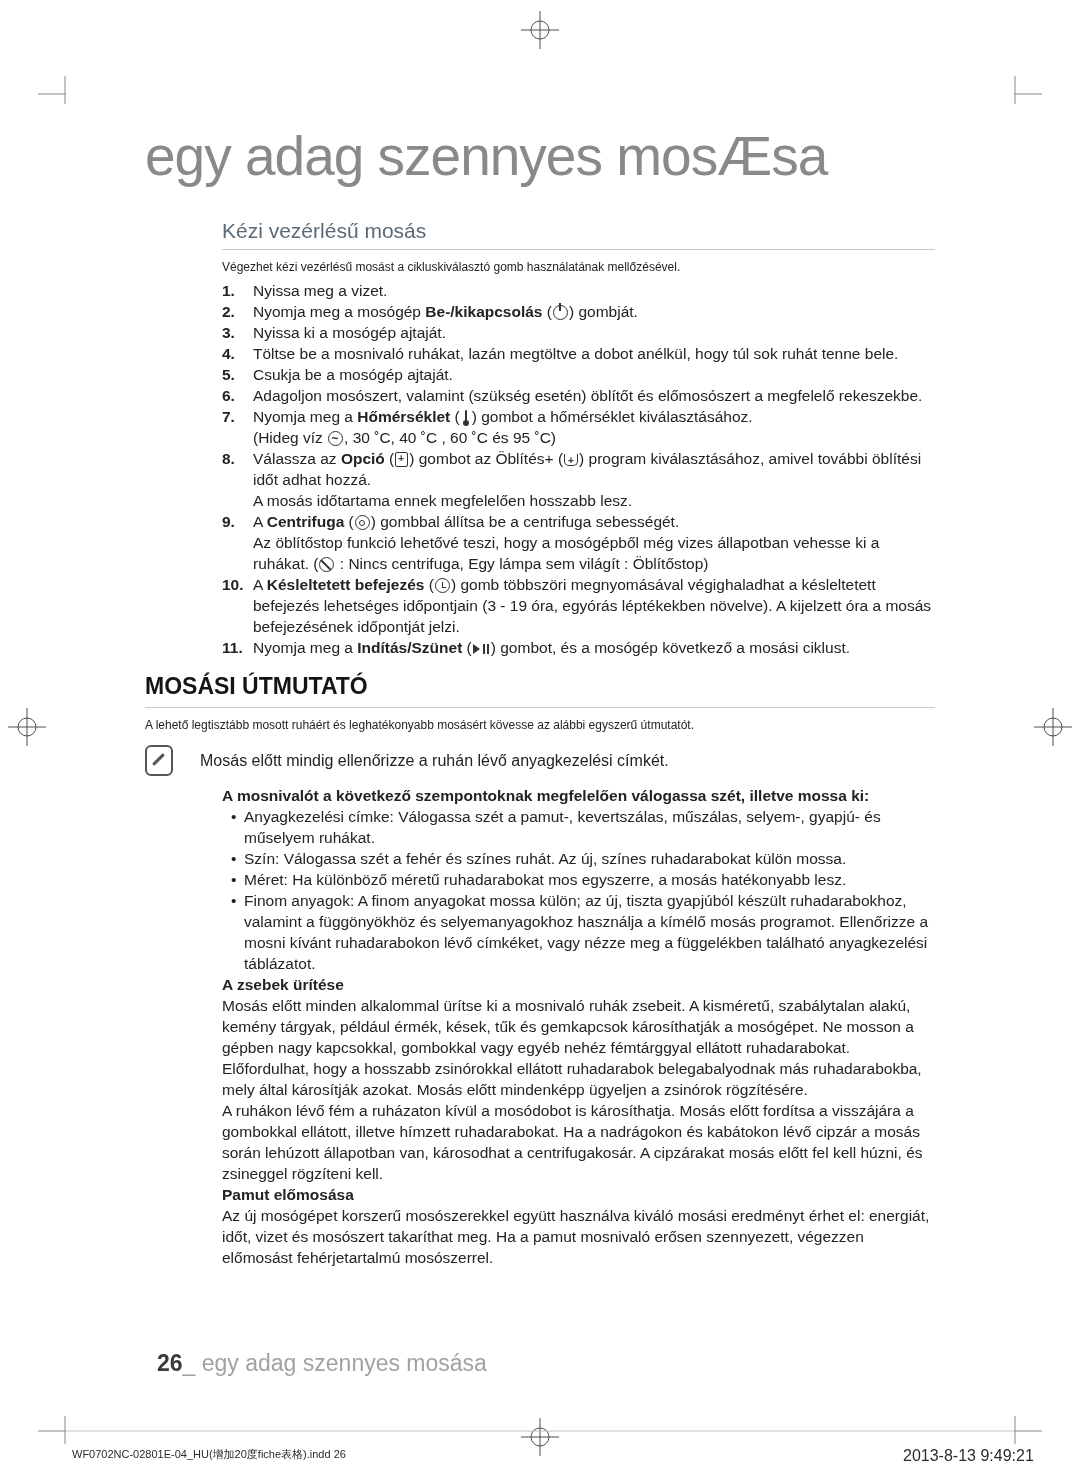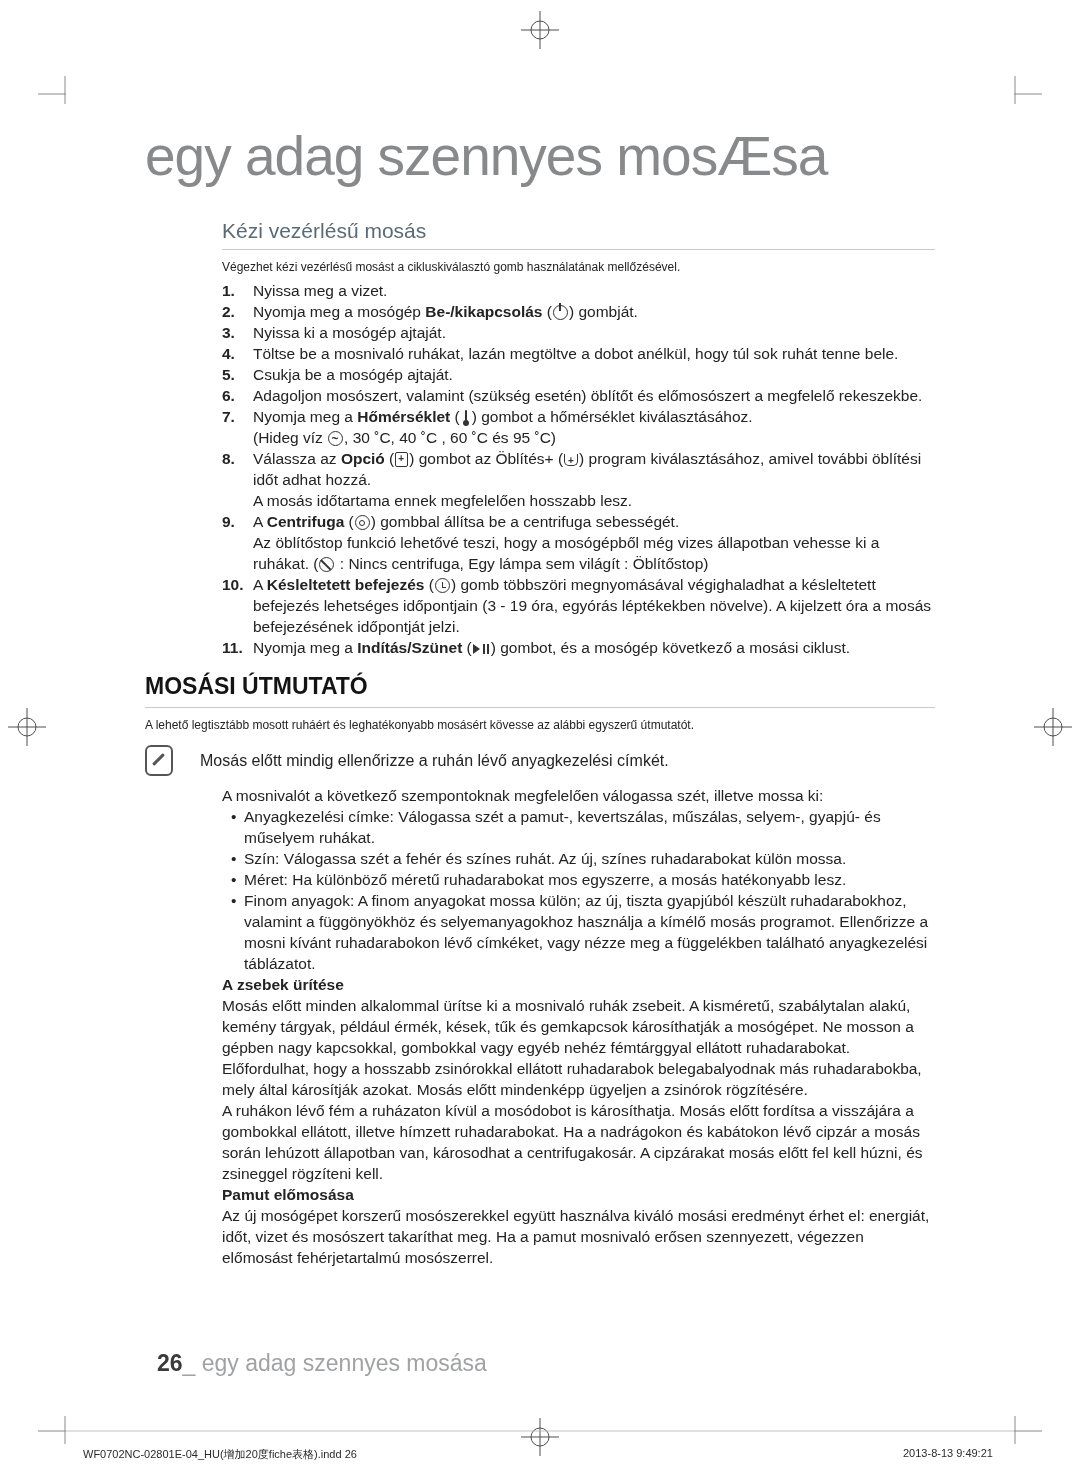--- a/index.html
+++ b/index.html
@@ -24,32 +24,32 @@
   .txt{flex:1;}
   .b{font-weight:bold;}
   
   .guide{margin:14px 0 0 145px;width:790px;}
   h2.guide-heading{font-size:23px;line-height:28px;font-weight:bold;color:#141414;margin:0;}
   .guide .rule{margin-top:7px;}
   .note{display:flex;align-items:center;margin-top:9px;gap:27px;}
   .note-icon{width:24px;height:27px;border:2px solid #555;border-radius:6px;position:relative;flex:none;background:#fff;}
   .note-icon::after{content:"";position:absolute;left:4px;top:11px;width:15px;height:3px;background:#555;transform:rotate(-45deg);border-radius:1px;}
   .inner{margin:9px 0 0 77px;width:713px;}
-  .bold-lead{font-weight:normal;font-size:15.5px;line-height:21px;margin:0;}
+  .bold-lead{font-weight:bold;font-size:15.5px;line-height:21px;margin:0;}
   ul.bullets{list-style:none;margin:0;padding:0;font-size:15.5px;line-height:21px;}
   .bullet-item{display:flex;}
   .dot{flex:0 0 22px;padding-left:9px;box-sizing:border-box;}
   .blocks{font-size:15.5px;line-height:21px;}
   .block.subheading{font-weight:bold;}
   
   .footer{position:absolute;left:157px;top:1350px;font-size:23px;}
   .footer .pg{font-weight:bold;color:#3b3b3b;}
   .footer .lbl{color:#a0a2a4;}
-  .print-left{position:absolute;left:83px;top:1447px;font-size:11px;color:#2b2b2b;}
-  .print-right{position:absolute;left:903px;top:1447px;font-size:11px;color:#2b2b2b;}
+  .print-left{position:absolute;left:72px;top:1447px;font-size:11px;color:#2b2b2b;}
+  .print-right{position:absolute;left:903px;top:1447px;font-size:16px;color:#2b2b2b;}
   
   .inl-icon{display:inline-block;position:relative;vertical-align:-3px;box-sizing:border-box;margin:0 1px;}
   .power-icon{width:15px;height:15px;border:1.5px solid #333;border-radius:50%;}
   .power-icon::after{content:"";position:absolute;left:5px;top:-3px;width:2px;height:8px;background:#333;}
   .temperature-icon{width:10px;height:16px;vertical-align:-4px;}
   .temperature-icon::before{content:"";position:absolute;left:4px;top:0;width:2px;height:11px;background:#333;border-radius:1px;}
   .temperature-icon::after{content:"";position:absolute;left:2px;bottom:0;width:6px;height:6px;background:#333;border-radius:50%;}
   .cold-water-icon{width:15px;height:15px;border:1.5px solid #333;border-radius:50%;}
   .cold-water-icon::after{content:"~";position:absolute;left:2.5px;top:-3px;font-size:12px;font-weight:bold;color:#333;}
   .option-icon{width:13px;height:15px;border:1.5px solid #333;border-radius:2px;}

